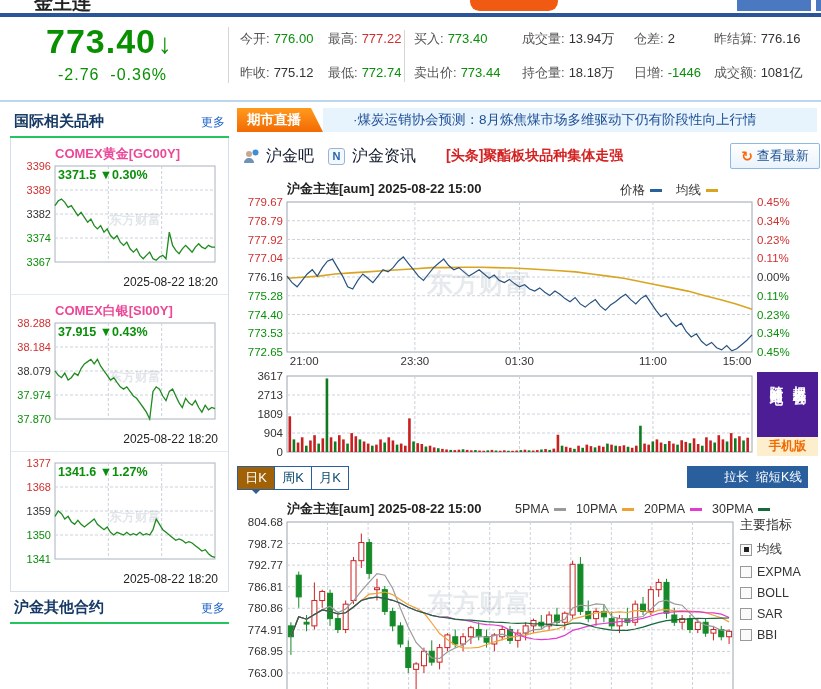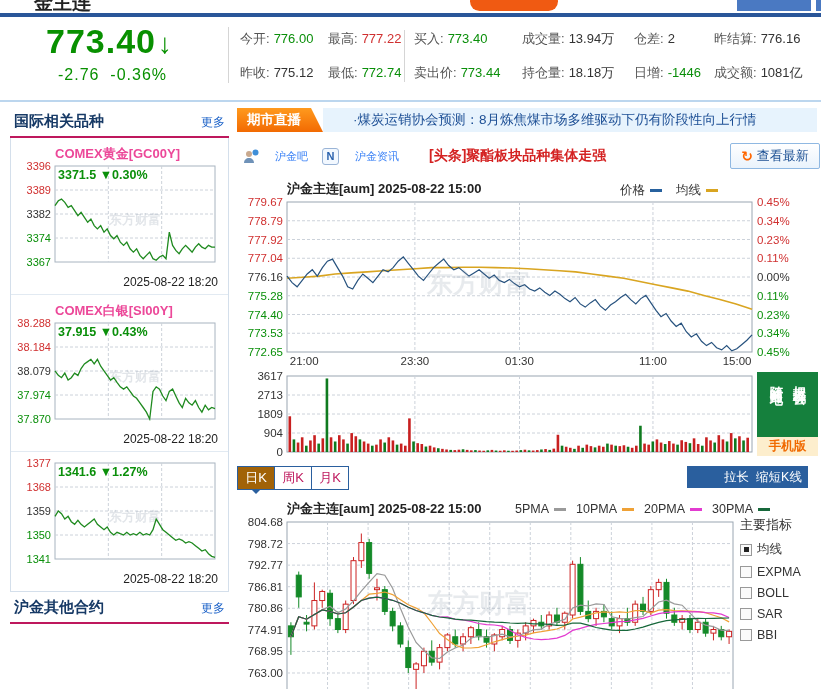--- a/index.html
+++ b/index.html
@@ -20,56 +20,56 @@
   #price-change{left:58px;top:66px;font-size:16px;color:#089000;letter-spacing:1px;}
   .vdiv{border-left:1px solid #d5d5d5;width:0;}
   #quote-grid{left:240px;top:30px;width:578px;display:grid;grid-template-columns:88px 86px 108px 112px 80px 104px;row-gap:16px;}
   .qcell{font-size:13px;white-space:nowrap;}
   .qcell .lbl{color:#555;}
   .qcell .val{margin-left:4px;}
   .c-red{color:#d03030;} .c-green{color:#0a8f0a;} .c-black{color:#333;}
   #hr-blue{left:0;top:100px;width:821px;height:2px;background:#bcd6ee;}
   
   #sidebar{left:10px;top:106px;width:219px;}
-  .side-head{display:flex;justify-content:space-between;align-items:flex-end;padding:6px 4px 5px 4px;border-bottom:2px solid #be185d;}
+  .side-head{display:flex;justify-content:space-between;align-items:flex-end;padding:6px 4px 5px 4px;border-bottom:2px solid #22c55e;}
   .side-title{font-size:15px;font-weight:bold;color:#173a66;}
   .more-link{font-size:12px;color:#1c62c8;text-decoration:none;cursor:pointer;}
   .side-box{border:1px solid #d4dfeb;border-top:none;}
   .side-module{padding-top:7px;border-bottom:1px solid #e2eaf2;}
   .side-module:last-child{border-bottom:none;}
   .sm-title{margin-left:44px;font-size:13px;font-weight:bold;color:#ec4899;height:17px;}
   .sm-ts{text-align:right;padding:1px 10px 5px 0;font-size:12px;color:#222;}
   
   #main{left:237px;top:106px;width:584px;height:583px;}
   #ticker{left:0;top:2px;width:580px;height:24px;display:flex;}
   #ticker-badge{width:86px;height:24px;line-height:24px;padding-left:10px;box-sizing:border-box;
     background:linear-gradient(#ff9a1e,#f26a02);color:#fff;font-size:13.5px;font-weight:bold;
     clip-path:polygon(0 0,calc(100% - 12px) 0,100% 100%,0 100%);}
   #ticker-text{flex:1;height:24px;line-height:24px;background:#e7f3fd;color:#1d4f95;font-size:13.5px;padding-left:30px;white-space:nowrap;overflow:hidden;cursor:pointer;}
   #subnav{left:6px;top:38px;height:24px;display:flex;align-items:center;}
-  .snav-link{font-size:11px;color:#3b82f6;text-decoration:none;cursor:pointer;margin-left:16px;}
+  .snav-link{font-size:16px;color:#0f172a;text-decoration:none;cursor:pointer;margin-left:7px;}
   .n-icon{display:inline-block;width:15px;height:15px;line-height:15px;text-align:center;border:1px solid #9ab4d6;border-radius:3px;background:#f2f8ff;color:#2a62ae;font-size:11px;font-weight:bold;margin-left:14px;}
   #headline{margin-left:30px;font-size:14px;font-weight:bold;color:#d42222;cursor:pointer;}
   #refresh-btn{left:493px;top:37px;width:88px;height:24px;border:1px solid #8fb8e2;border-radius:2px;
     background:linear-gradient(#ffffff,#e9f3fc);display:flex;align-items:center;justify-content:center;gap:4px;cursor:pointer;}
   #refresh-btn .ric{color:#f60;font-weight:bold;font-size:14px;}
   #refresh-btn .rlb{font-size:13px;color:#1b4f93;}
   .chart-title{font-size:13px;font-weight:600;color:#222;}
   #ichart-title{left:50px;top:74px;}
   #ichart-legend{left:383px;top:76px;display:flex;gap:14px;align-items:center;}
   .leg-item{display:flex;align-items:center;gap:5px;font-size:12.5px;color:#333;}
   .leg-dash{display:inline-block;width:12px;height:3px;}
   
-  #adbox{left:520px;top:266px;width:61px;height:84px;background:#15803d;cursor:pointer;}
+  #adbox{left:520px;top:266px;width:61px;height:84px;background:#4c1d95;cursor:pointer;}
   #ad-cols{display:flex;justify-content:center;gap:5px;padding-top:4px;height:60px;}
   #ad-cols span{writing-mode:vertical-rl;color:#fff;font-size:13px;font-weight:bold;letter-spacing:2px;}
   #ad-foot{height:19px;margin-top:1px;background:#fdeecd;color:#f06a00;font-size:12.5px;font-weight:bold;text-align:center;line-height:19px;}
   
   #ktabs{left:0;top:360px;display:flex;}
-  .ktab{width:36px;height:22px;line-height:22px;text-align:center;font-size:13px;border:1px solid #2a5f9e;border-left:none;color:#be185d;background:#fff;cursor:pointer;position:relative;}
+  .ktab{width:36px;height:22px;line-height:22px;text-align:center;font-size:13px;border:1px solid #2a5f9e;border-left:none;color:#0c4a6e;background:#fff;cursor:pointer;position:relative;}
   .ktab:first-child{border-left:1px solid #2a5f9e;}
   .ktab.active{background:#a16207;color:#fff;font-weight:normal;}
   .ktab.active::after{content:'';position:absolute;left:50%;margin-left:-5px;top:22px;border:5px solid transparent;border-top-color:#2a5f9e;}
   .kbtn{position:absolute;top:360px;width:58px;height:22px;line-height:22px;text-align:center;background:#2a5f9e;color:#fff;font-size:12.5px;cursor:pointer;}
   #kbtn-stretch{left:450px;padding-left:31px;} #kbtn-shrink{left:513px;}
   #ktitle{left:50px;top:394px;}
   #klegend{left:278px;top:396px;display:flex;gap:10px;align-items:center;}
   
   #indicators{left:503px;top:410px;width:80px;}
   #ind-title{font-size:13px;color:#333;margin-bottom:7px;}

